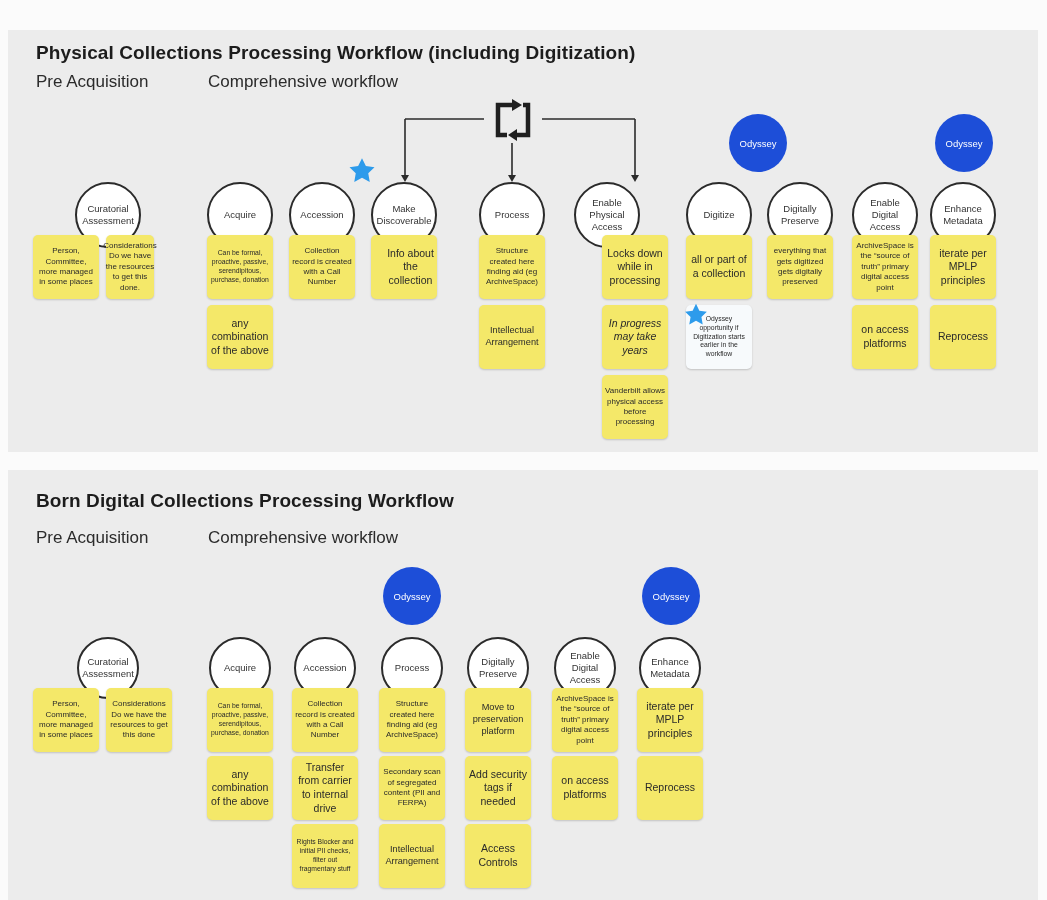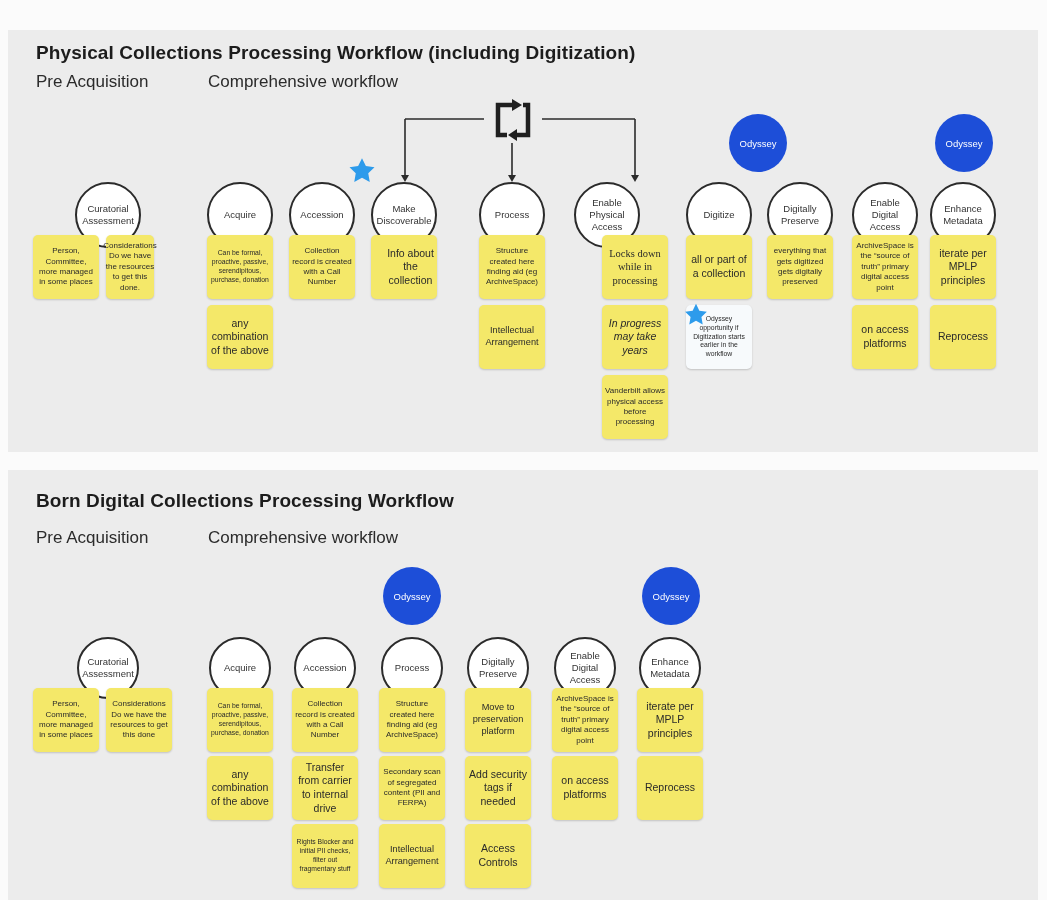--- a/index.html
+++ b/index.html
@@ -87,21 +87,21 @@
       </div>
       <div class="sticky fs-m" style="left: 479px; top: 223px; width: 66px; height: 64px;">
         <span>Structure created here finding aid (eg ArchiveSpace)</span>
       </div>
       <div class="sticky fs-ml" style="left: 479px; top: 293px; width: 66px; height: 64px;">
         <span>Intellectual Arrangement</span>
       </div>
       <div class="step-circle" style="left: 574px; top: 170px; width: 66px; height: 66px;">
         <span>Enable Physical Access</span>
       </div>
-      <div class="sticky fs-l" style="left: 602px; top: 223px; width: 66px; height: 64px; font-family: Liberation Serif, serif;">
+      <div class="sticky fs-l" style="left: 602px; top: 223px; width: 66px; height: 64px;">
         <span>Locks down while in processing</span>
       </div>
       <div class="sticky fs-l" style="left: 602px; top: 293px; width: 66px; height: 64px; font-style: italic;">
         <span>In progress may take years</span>
       </div>
       <div class="sticky fs-m" style="left: 602px; top: 363px; width: 66px; height: 64px;">
         <span>Vanderbilt allows physical access before processing</span>
       </div>
       <div class="step-circle" style="left: 686px; top: 170px; width: 66px; height: 66px;">
         <span>Digitize</span>

